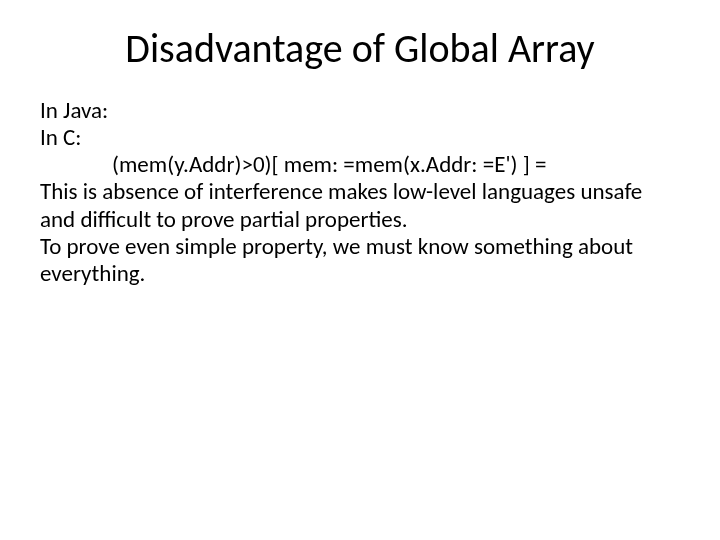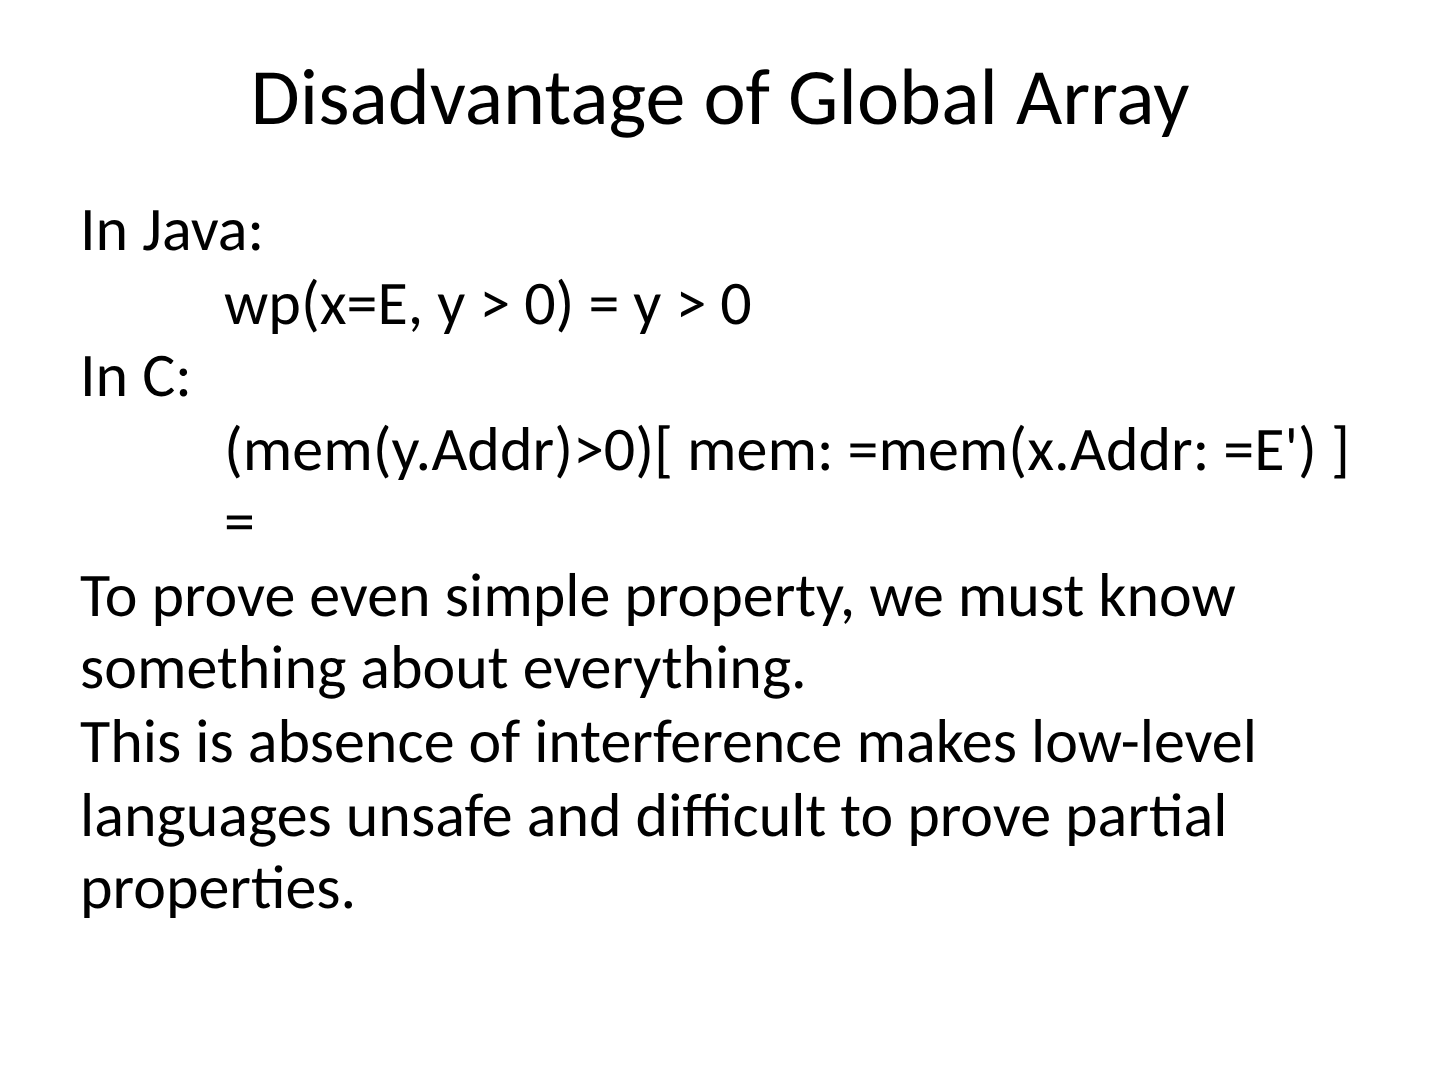--- a/index.html
+++ b/index.html
@@ -18,32 +18,31 @@
     height: 540px;
     padding: 20px 40px 35px 40px;
   }
   .title {
     font-size: 40px;
     text-align: center;
     margin: 4px 0 24px 0;
     font-weight: 400;
   }
   .body {
-    font-size: 31px;
+    font-size: 23px;
     line-height: 1.18;
   }
   .line { display: block; }
   .indent { padding-left: 72px; }
 </style>
 </head>
 <body>
 
 <div class="slide">
   <div class="title">Disadvantage of Global Array</div>
   <div class="body">
     <span class="line">In Java:</span>
-    <span class="line indent">wp(x=E, y &gt; 0) = y &gt; 0</span>
     <span class="line">In C:</span>
     <span class="line indent">(mem(y.Addr)&gt;0)[ mem: =mem(x.Addr: =E') ] =</span>
+    <span class="line">This is absence of interference makes low-level languages unsafe and difficult to prove partial properties.</span>
     <span class="line">To prove even simple property, we must know something about everything.</span>
-    <span class="line">This is absence of interference makes low-level languages unsafe and difficult to prove partial properties.</span>
   </div>
 </div>
 
 </body></html>

